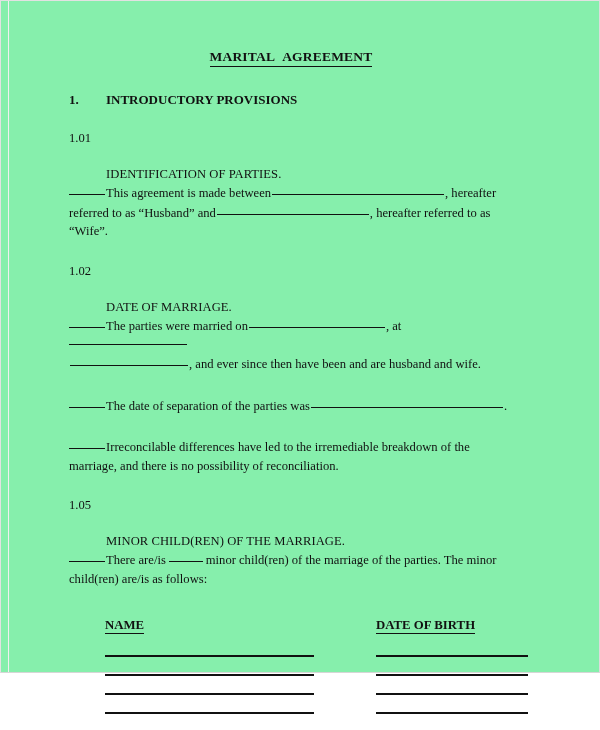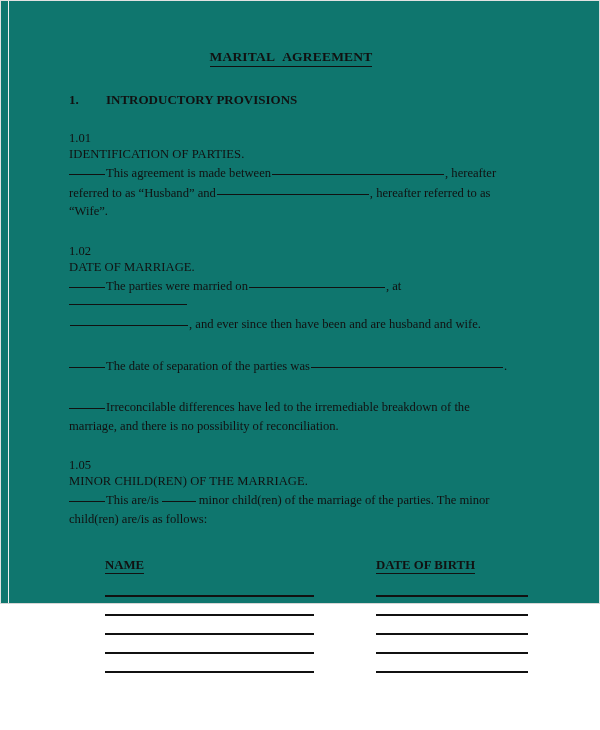--- a/index.html
+++ b/index.html
@@ -15,22 +15,22 @@
     font-family: "Liberation Serif", "DejaVu Serif", serif;
     color: #111111;
     -webkit-font-smoothing: antialiased;
   }
 
   
   .page {
     position: relative;
     box-sizing: border-box;
     width: 600px;
-    height: 604px;
-    background: #0f766e;
+    height: 673px;
+    background: #86efac;
     border: 1px solid #e2e2e2;
     border-right-color: #dcdcdc;
     border-bottom-color: #d6d6d6;
     padding: 16px;
   }
   .page::before {
     
     content: "";
     position: absolute;
     left: 7px; top: 0; bottom: 0;
@@ -69,24 +69,23 @@
     margin-top: 25px;
     line-height: 16px;
   }
   .section-head .num { width: 37px; flex: none; }
 
   .clause { margin-top: 22px; }
   .clause-head {
     display: flex;
     font-size: 12.6px;
     line-height: 16px;
-    flex-direction: column;
   }
   .clause-head .num { width: 37px; flex: none; }
-  .clause-head .ttl { letter-spacing: .05px; }
+  .clause-head .ttl { letter-spacing: .05px; margin-top: 36px; }
 
   .clause-body {
     font-size: 12.6px;
     line-height: 18.5px;
     text-align: left;
     margin-top: 1px;
   }
 
   
   .blank {
@@ -194,21 +193,21 @@
 
     <div class="clause">
       <div class="clause-body"><span class="indent-blank"></span><span>Irreconcilable differences have led to the irremediable breakdown of the marriage, and there is no possibility of reconciliation.</span></div>
     </div>
 
     <div class="clause">
       <div class="clause-head">
         <span class="num">1.05</span>
         <span class="ttl">MINOR CHILD(REN) OF THE MARRIAGE.</span>
       </div>
-      <div class="clause-body"><span class="indent-blank"></span><span>This are/is</span><span class="blank b-count"></span><span>minor child(ren) of the marriage of the parties.  The minor child(ren) are/is as follows:</span></div>
+      <div class="clause-body"><span class="indent-blank"></span><span>There are/is</span><span class="blank b-count"></span><span>minor child(ren) of the marriage of the parties.  The minor child(ren) are/is as follows:</span></div>
     </div>
 
     <div class="children">
       <div class="children-head">
         <span class="col-name">NAME</span>
         <span class="col-dob">DATE OF BIRTH</span>
       </div>
       <div class="children-rows">
         <div class="child-row">
           <span class="rule-name"></span>

